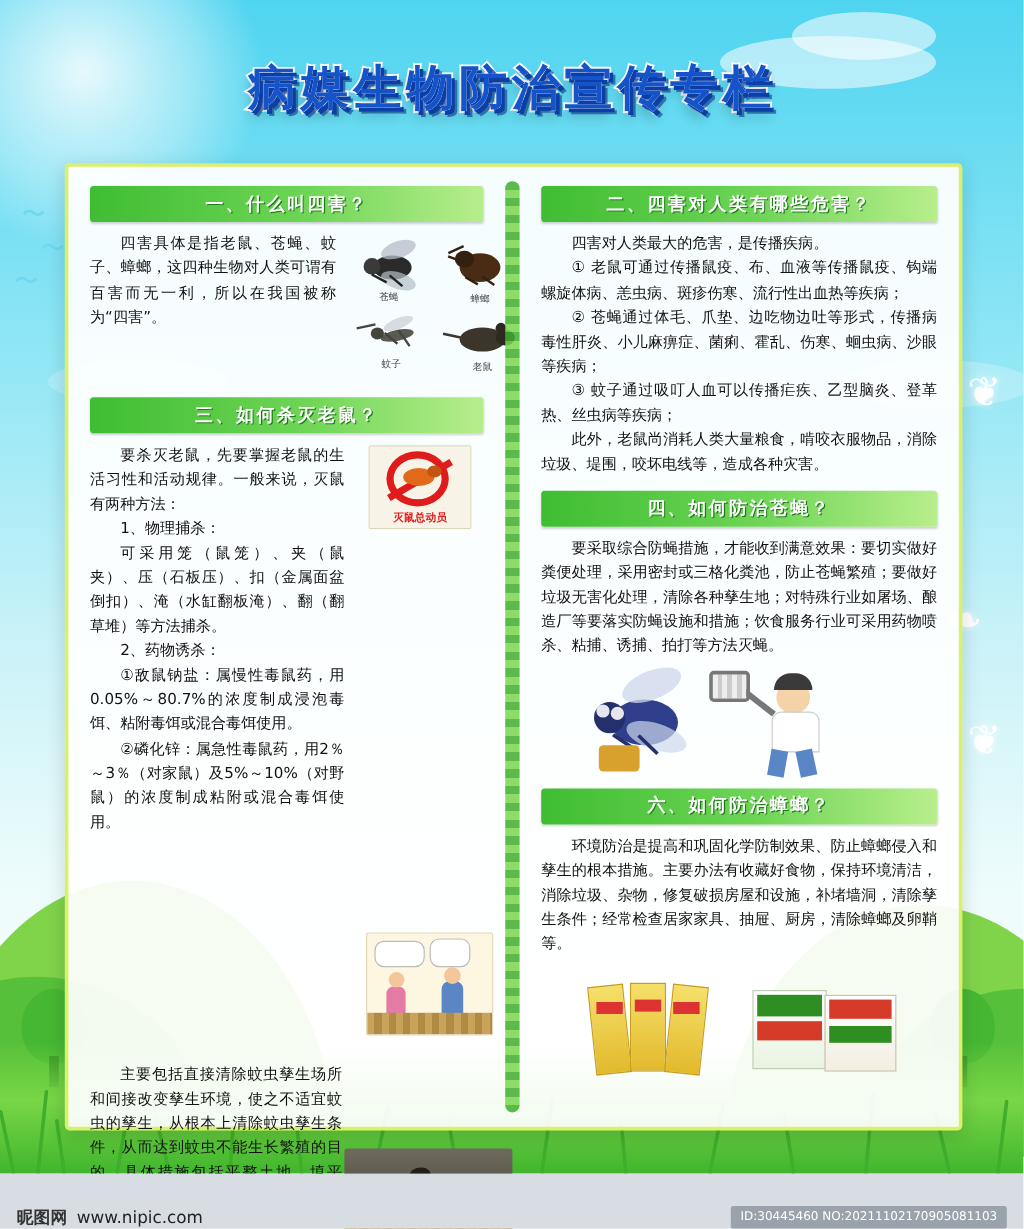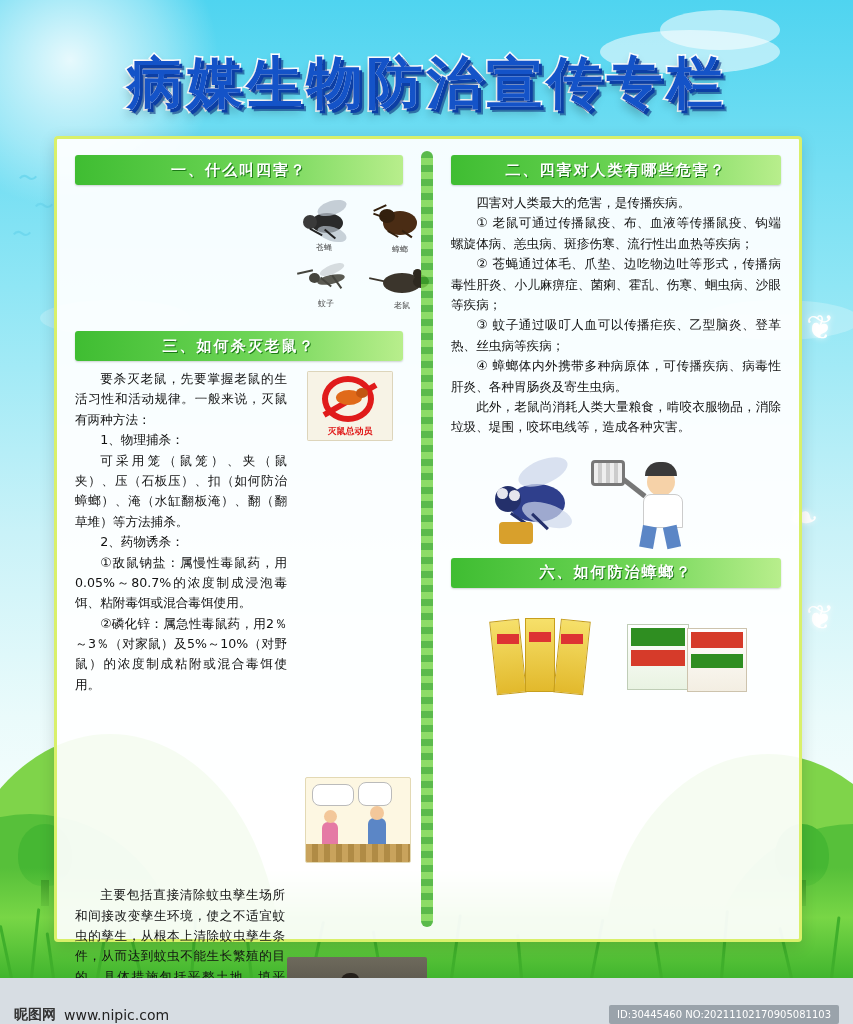--- a/index.html
+++ b/index.html
@@ -37,21 +37,21 @@
   .tree .trunk { width: 8px; height: 26px; background: #2f8e21; margin: -6px auto 0; }
   .bird { position: absolute; color: #6fd8ee; font-size: 20px; line-height: 1; }
   .dove { position: absolute; color: #ffffff; font-size: 34px; line-height: 1; text-shadow: 0 0 6px rgba(255,255,255,.9); }
 
   
   .title-bar { position: absolute; top: 46px; left: 0; right: 0; text-align: center; z-index: 6; }
   .main-title {
     display: inline-block;
     font-family: "DejaVu Sans", "Liberation Sans", sans-serif;
     font-weight: bold;
-    font-size: 56px;
+    font-size: 40px;
     letter-spacing: 4px;
     color: #1453c8;
     -webkit-text-stroke: 3px #ffffff;
     paint-order: stroke fill;
     text-shadow:
       0 0 0 #fff,
       3px 3px 0 #0c3fa5,
       5px 5px 0 rgba(10,40,120,.55),
       0 6px 10px rgba(0,0,0,.25);
   }
@@ -218,20 +218,21 @@
 
 <div class="board">
 
   <div class="col col-left">
 
     <div class="sec">
       <div class="sec-head">
         <span>一、什么叫四害？</span>
       </div>
       <div class="text-wrap" style="min-height:126px;">
+        <div class="body-text" style="width:205px;">四害具体是指老鼠、苍蝇、蚊子、蟑螂，这四种生物对人类可谓有百害而无一利，所以在我国被称为“四害”。</div>
 
         <div class="fig" style="left:214px;top:4px;width:70px;height:56px;">
           <div class="bug oval" style="left:22px;top:16px;width:32px;height:20px;background:#2a2a2a;"></div>
           <div class="bug oval" style="left:14px;top:18px;width:14px;height:14px;background:#3a3a3a;"></div>
           <div class="bug oval" style="left:28px;top:4px;width:30px;height:14px;background:rgba(180,190,200,.75);transform:rotate(-18deg);"></div>
           <div class="bug oval" style="left:28px;top:30px;width:30px;height:14px;background:rgba(180,190,200,.7);transform:rotate(18deg);"></div>
           <div class="bug" style="left:20px;top:34px;width:14px;height:2px;background:#222;transform:rotate(28deg);"></div>
           <div class="bug" style="left:34px;top:36px;width:14px;height:2px;background:#222;transform:rotate(40deg);"></div>
           <div class="fig-cap" style="position:absolute;bottom:0;left:0;right:0;">苍蝇</div>
         </div>
@@ -267,21 +268,21 @@
     </div>
 
     <div class="sec">
       <div class="sec-head">
         <span>三、如何杀灭老鼠？</span>
       </div>
       <div class="text-wrap" style="min-height:300px;">
         <div style="width:212px;">
           <div class="body-text">要杀灭老鼠，先要掌握老鼠的生活习性和活动规律。一般来说，灭鼠有两种方法：</div>
           <div class="body-text">1、物理捕杀：</div>
-          <div class="body-text">可采用笼（鼠笼）、夹（鼠夹）、压（石板压）、扣（如何防治蟑螂）、淹（水缸翻板淹）、翻（翻草堆）等方法捕杀。</div>
+          <div class="body-text">可采用笼（鼠笼）、夹（鼠夹）、压（石板压）、扣（金属面盆倒扣）、淹（水缸翻板淹）、翻（翻草堆）等方法捕杀。</div>
           <div class="body-text">2、药物诱杀：</div>
           <div class="body-text">①敌鼠钠盐：属慢性毒鼠药，用0.05%～80.7%的浓度制成浸泡毒饵、粘附毒饵或混合毒饵使用。</div>
           <div class="body-text">②磷化锌：属急性毒鼠药，用2％～3％（对家鼠）及5%～10%（对野鼠）的浓度制成粘附或混合毒饵使用。</div>
         </div>
 
         <div class="fig" style="left:232px;top:2px;">
           <div class="no-sign">
             <div class="no-circle"></div>
             <div class="no-slash"></div>
             <div class="bug oval" style="position:absolute;left:28px;top:18px;width:26px;height:15px;background:#e06a1a;"></div>
@@ -325,25 +326,28 @@
   <div class="col col-right">
 
     <div class="sec">
       <div class="sec-head">
         <span>二、四害对人类有哪些危害？</span>
       </div>
       <div class="body-text">四害对人类最大的危害，是传播疾病。</div>
       <div class="body-text">① 老鼠可通过传播鼠疫、布、血液等传播鼠疫、钩端螺旋体病、恙虫病、斑疹伤寒、流行性出血热等疾病；</div>
       <div class="body-text">② 苍蝇通过体毛、爪垫、边吃物边吐等形式，传播病毒性肝炎、小儿麻痹症、菌痢、霍乱、伤寒、蛔虫病、沙眼等疾病；</div>
       <div class="body-text">③ 蚊子通过吸叮人血可以传播疟疾、乙型脑炎、登革热、丝虫病等疾病；</div>
-      <div class="body-text">④ 蟑螂体内外携带多种病原体，可传播疾病、病毒性肝炎、各种胃肠炎及寄生虫病。</div>
       <div class="body-text">此外，老鼠尚消耗人类大量粮食，啃咬衣服物品，消除垃圾、堤围，咬坏电线等，造成各种灾害。</div>
     </div>
 
     <div class="sec">
+      <div class="sec-head">
+        <span>四、如何防治苍蝇？</span>
+      </div>
+      <div class="body-text">要采取综合防蝇措施，才能收到满意效果：要切实做好粪便处理，采用密封或三格化粪池，防止苍蝇繁殖；要做好垃圾无害化处理，清除各种孳生地；对特殊行业如屠场、酿造厂等要落实防蝇设施和措施；饮食服务行业可采用药物喷杀、粘捕、诱捕、拍打等方法灭蝇。</div>
 
       <div class="fig" style="position:relative;left:0;top:6px;width:330px;height:96px;">
         <div class="bug oval" style="left:58px;top:28px;width:56px;height:38px;background:#2f3f8c;"></div>
         <div class="bug oval" style="left:44px;top:30px;width:26px;height:26px;background:#24306b;"></div>
         <div class="bug oval" style="left:46px;top:32px;width:11px;height:11px;background:#e6e6ee;"></div>
         <div class="bug oval" style="left:58px;top:34px;width:11px;height:11px;background:#e6e6ee;"></div>
         <div class="bug oval" style="left:66px;top:4px;width:52px;height:24px;background:rgba(205,215,235,.75);transform:rotate(-22deg);"></div>
         <div class="bug oval" style="left:70px;top:48px;width:52px;height:22px;background:rgba(205,215,235,.7);transform:rotate(18deg);"></div>
         <div class="bug" style="left:58px;top:62px;width:22px;height:3px;background:#24306b;transform:rotate(34deg);"></div>
         <div class="bug" style="left:78px;top:64px;width:22px;height:3px;background:#24306b;transform:rotate(44deg);"></div>
@@ -356,20 +360,21 @@
         <div style="position:absolute;left:214px;top:70px;width:14px;height:22px;background:#5b86c6;transform:rotate(-12deg);"></div>
         <div style="position:absolute;left:160px;top:26px;width:38px;height:5px;background:#777;transform:rotate(38deg);"></div>
         <div style="position:absolute;left:140px;top:4px;width:34px;height:26px;border:3px solid #777;border-radius:4px;background:repeating-linear-gradient(90deg,#eee 0 4px,#ccc 4px 8px);"></div>
       </div>
     </div>
 
     <div class="sec">
       <div class="sec-head">
         <span>六、如何防治蟑螂？</span>
       </div>
+      <div class="body-text">环境防治是提高和巩固化学防制效果、防止蟑螂侵入和孳生的根本措施。主要办法有收藏好食物，保持环境清洁，消除垃圾、杂物，修复破损房屋和设施，补堵墙洞，清除孳生条件；经常检查居家家具、抽屉、厨房，清除蟑螂及卵鞘等。</div>
 
       <div class="fig" style="position:relative;left:0;top:14px;width:330px;height:90px;">
         <div style="position:absolute;left:42px;top:10px;width:30px;height:74px;background:linear-gradient(180deg,#f6e06a,#e2b92c);border:1px solid #c79f1d;transform:rotate(-6deg);"></div>
         <div style="position:absolute;left:74px;top:8px;width:30px;height:74px;background:linear-gradient(180deg,#f6e06a,#e2b92c);border:1px solid #c79f1d;"></div>
         <div style="position:absolute;left:106px;top:10px;width:30px;height:74px;background:linear-gradient(180deg,#f6e06a,#e2b92c);border:1px solid #c79f1d;transform:rotate(6deg);"></div>
         <div style="position:absolute;left:46px;top:24px;width:22px;height:10px;background:#d33;"></div>
         <div style="position:absolute;left:78px;top:22px;width:22px;height:10px;background:#d33;"></div>
         <div style="position:absolute;left:110px;top:24px;width:22px;height:10px;background:#d33;"></div>
 
         <div style="position:absolute;left:176px;top:14px;width:62px;height:66px;background:linear-gradient(180deg,#ffffff,#e9f3e2);border:1px solid #bfcdb6;"></div>

